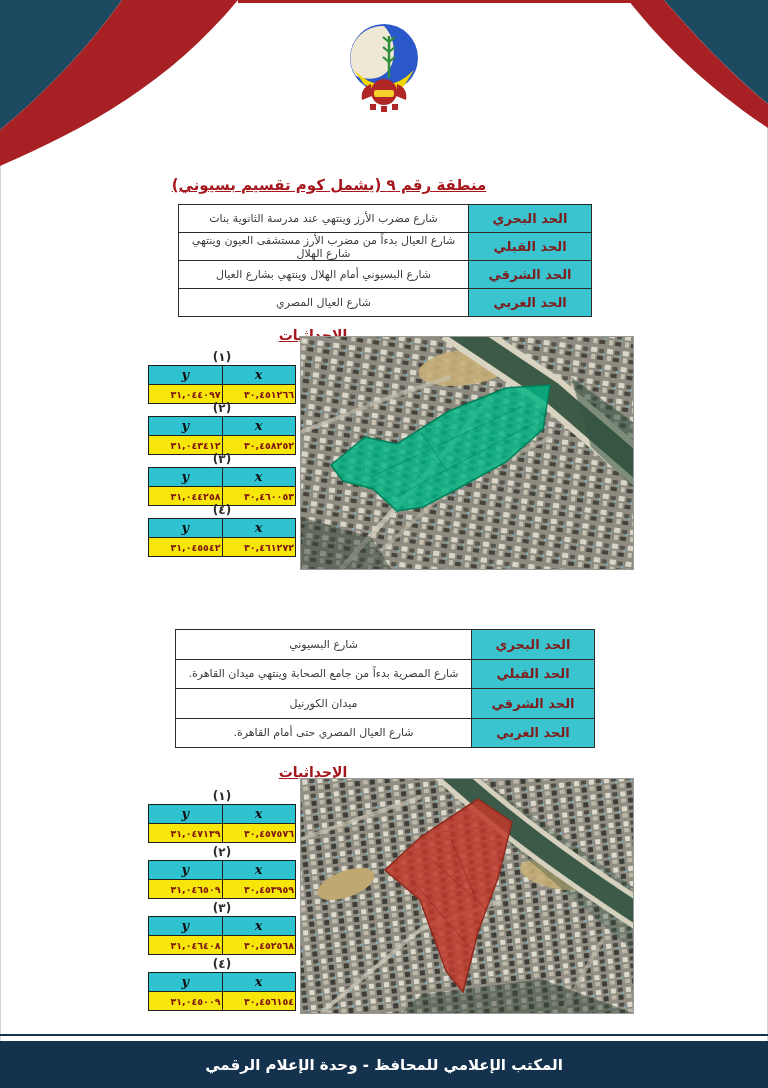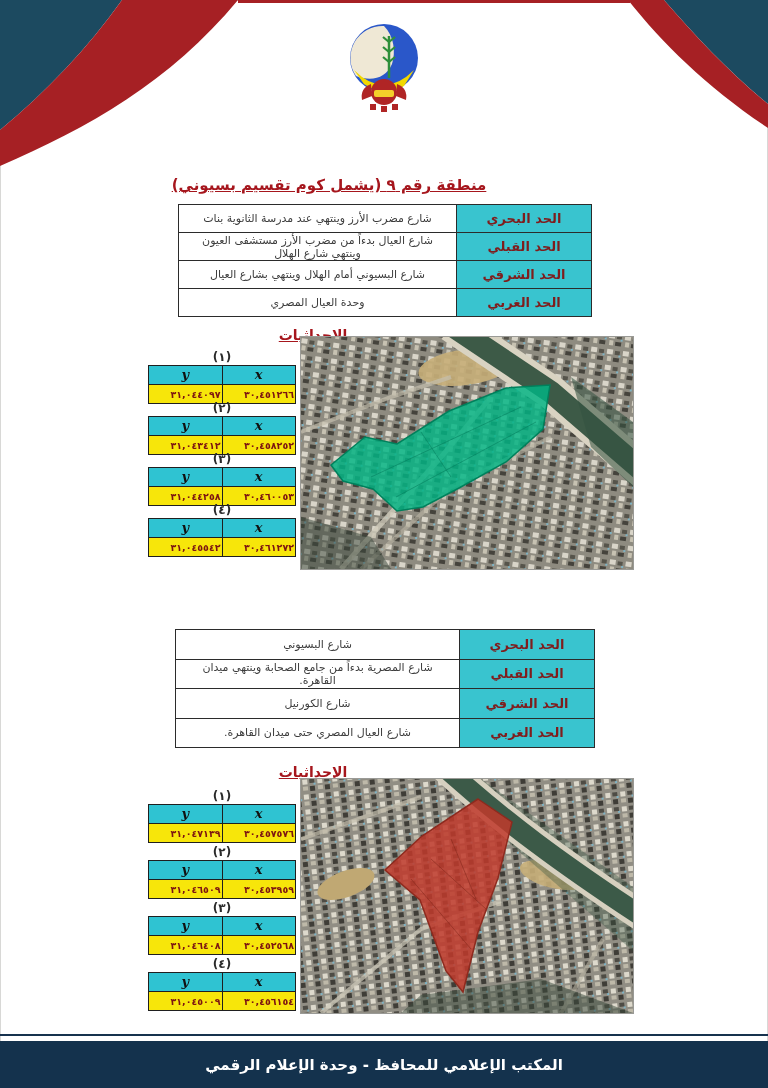--- a/index.html
+++ b/index.html
@@ -12,21 +12,21 @@
   .logo-svg{position:absolute;top:20px;left:342px;}
 
   
   .sec-title{position:absolute;left:0;width:658px;text-align:center;
              color:#a6161d;font-size:15px;font-weight:700;
              text-decoration:underline;letter-spacing:.2px;}
 
   
   table.bounds{position:absolute;border-collapse:collapse;background:#fff;
                border:1.5px solid #2b2b2b;}
-  table.bounds td{border:1.2px solid #2b2b2b;padding:0 12px;text-align:center;vertical-align:middle;}
+  table.bounds td{border:1.2px solid #2b2b2b;padding:0 6px;text-align:center;vertical-align:middle;}
   table.bounds td.lbl{width:110px;background:#39c4cf;color:#7f1d1d;
                       font-weight:700;font-size:13px;}
   table.bounds td.val{color:#3c3c3c;font-size:11px;font-weight:500;}
   .b1{left:178px;top:204px;width:414px;}
   .b1 tr{height:28px;}
   .b2{left:175px;top:629px;width:420px;}
   .b2 tr{height:29.5px;}
 
   
   .coords-head{position:absolute;left:258px;width:110px;text-align:center;
@@ -92,21 +92,21 @@
     <tr>
       <td class="lbl">الحد القبلي</td>
       <td class="val">شارع العيال بدءاً من مضرب الأرز مستشفى العيون وينتهي شارع الهلال</td>
     </tr>
     <tr>
       <td class="lbl">الحد الشرقي</td>
       <td class="val">شارع البسيوني أمام الهلال وينتهي بشارع العيال</td>
     </tr>
     <tr>
       <td class="lbl">الحد الغربي</td>
-      <td class="val">وحدة العيال المصري</td>
+      <td class="val">شارع العيال المصري</td>
     </tr>
   </tbody>
     </table>
 
   <div class="coords-head ch1" dir="rtl">الإحداثيات</div>
 
   <div class="cgroup" style="left:148px;top:351px">
     <div class="cnum" dir="rtl">(١)</div>
     <table class="ctable">
       <tbody>
@@ -205,25 +205,25 @@
         <tr>
       <td class="lbl">الحد البحري</td>
       <td class="val">شارع البسيوني</td>
     </tr>
     <tr>
       <td class="lbl">الحد القبلي</td>
       <td class="val">شارع المصرية بدءاً من جامع الصحابة وينتهي ميدان القاهرة.</td>
     </tr>
     <tr>
       <td class="lbl">الحد الشرقي</td>
-      <td class="val">شارع الكورنيل</td>
+      <td class="val">ميدان الكورنيل</td>
     </tr>
     <tr>
       <td class="lbl">الحد الغربي</td>
-      <td class="val">شارع العيال المصري حتى ميدان القاهرة.</td>
+      <td class="val">شارع العيال المصري حتى أمام القاهرة.</td>
     </tr>
   </tbody>
     </table>
 
   <div class="coords-head ch2" dir="rtl">الإحداثيات</div>
 
   <div class="cgroup" style="left:148px;top:790px">
     <div class="cnum" dir="rtl">(١)</div>
     <table class="ctable">
       <tbody>

